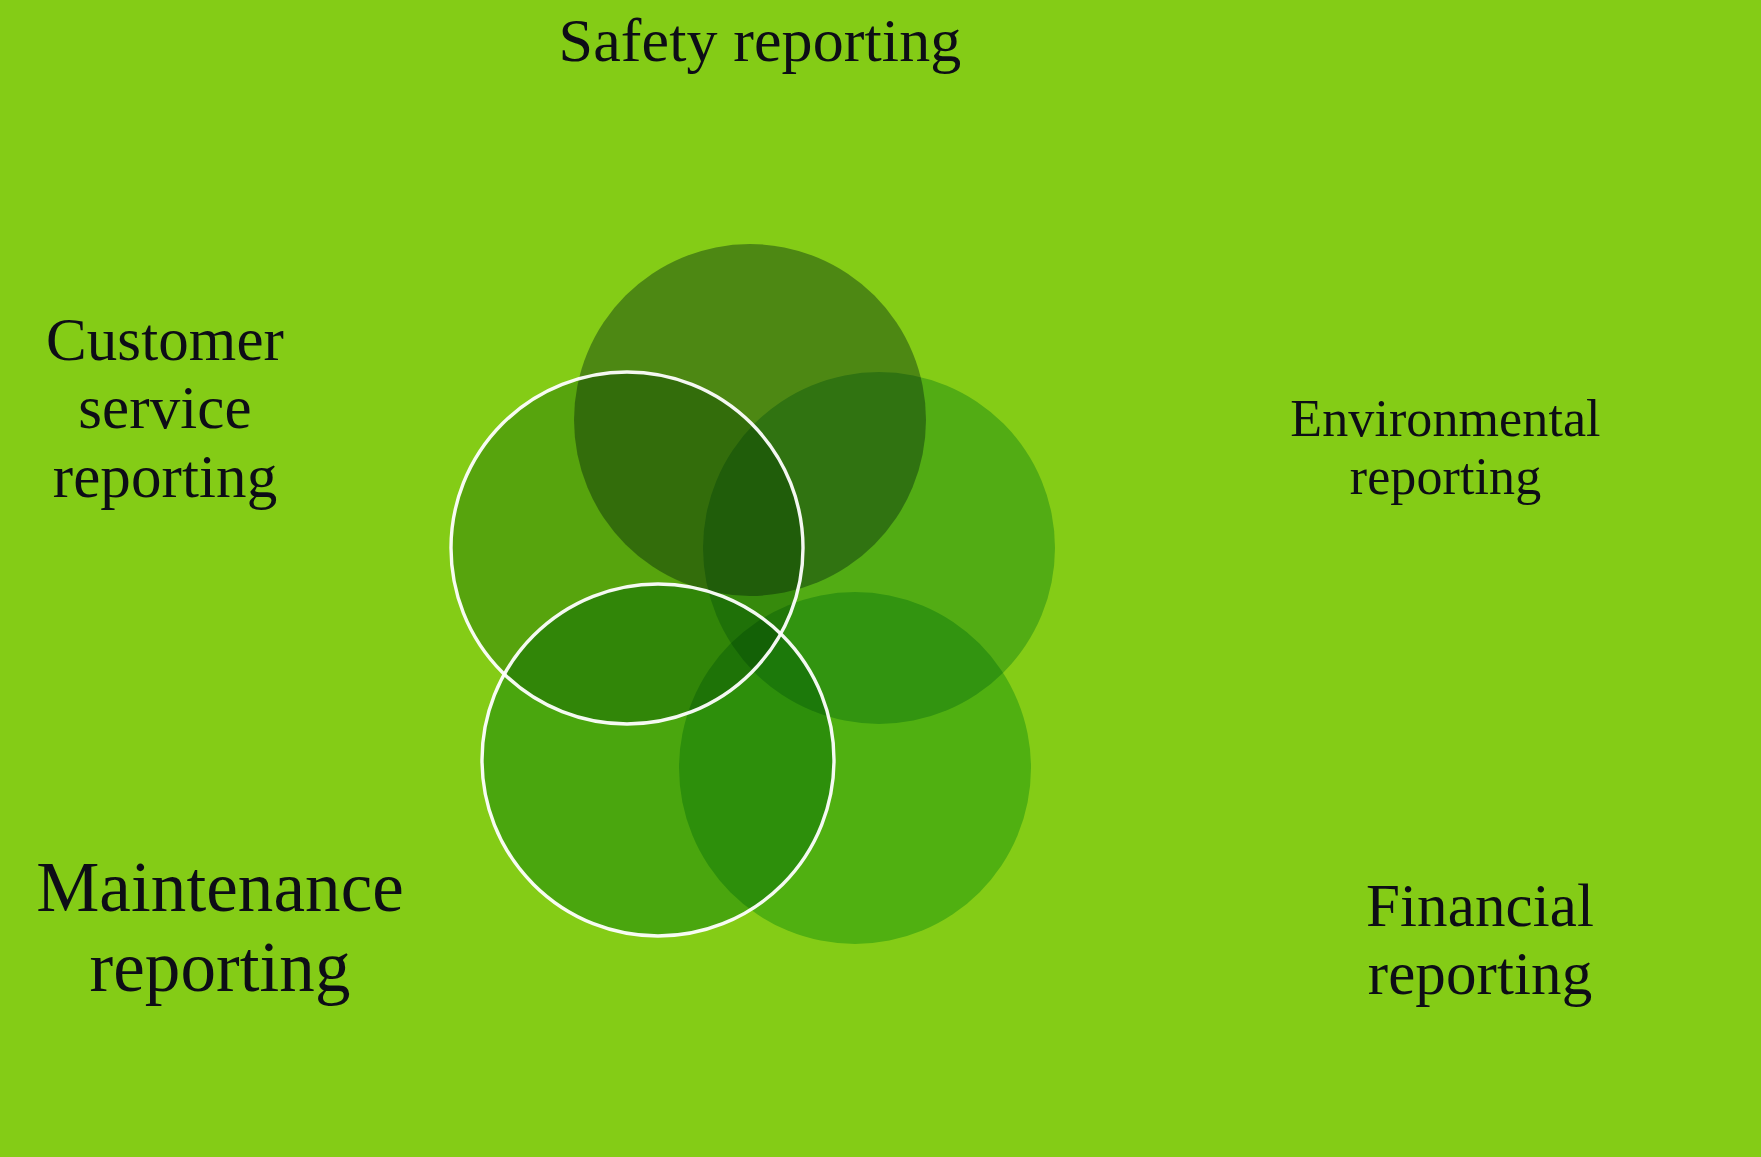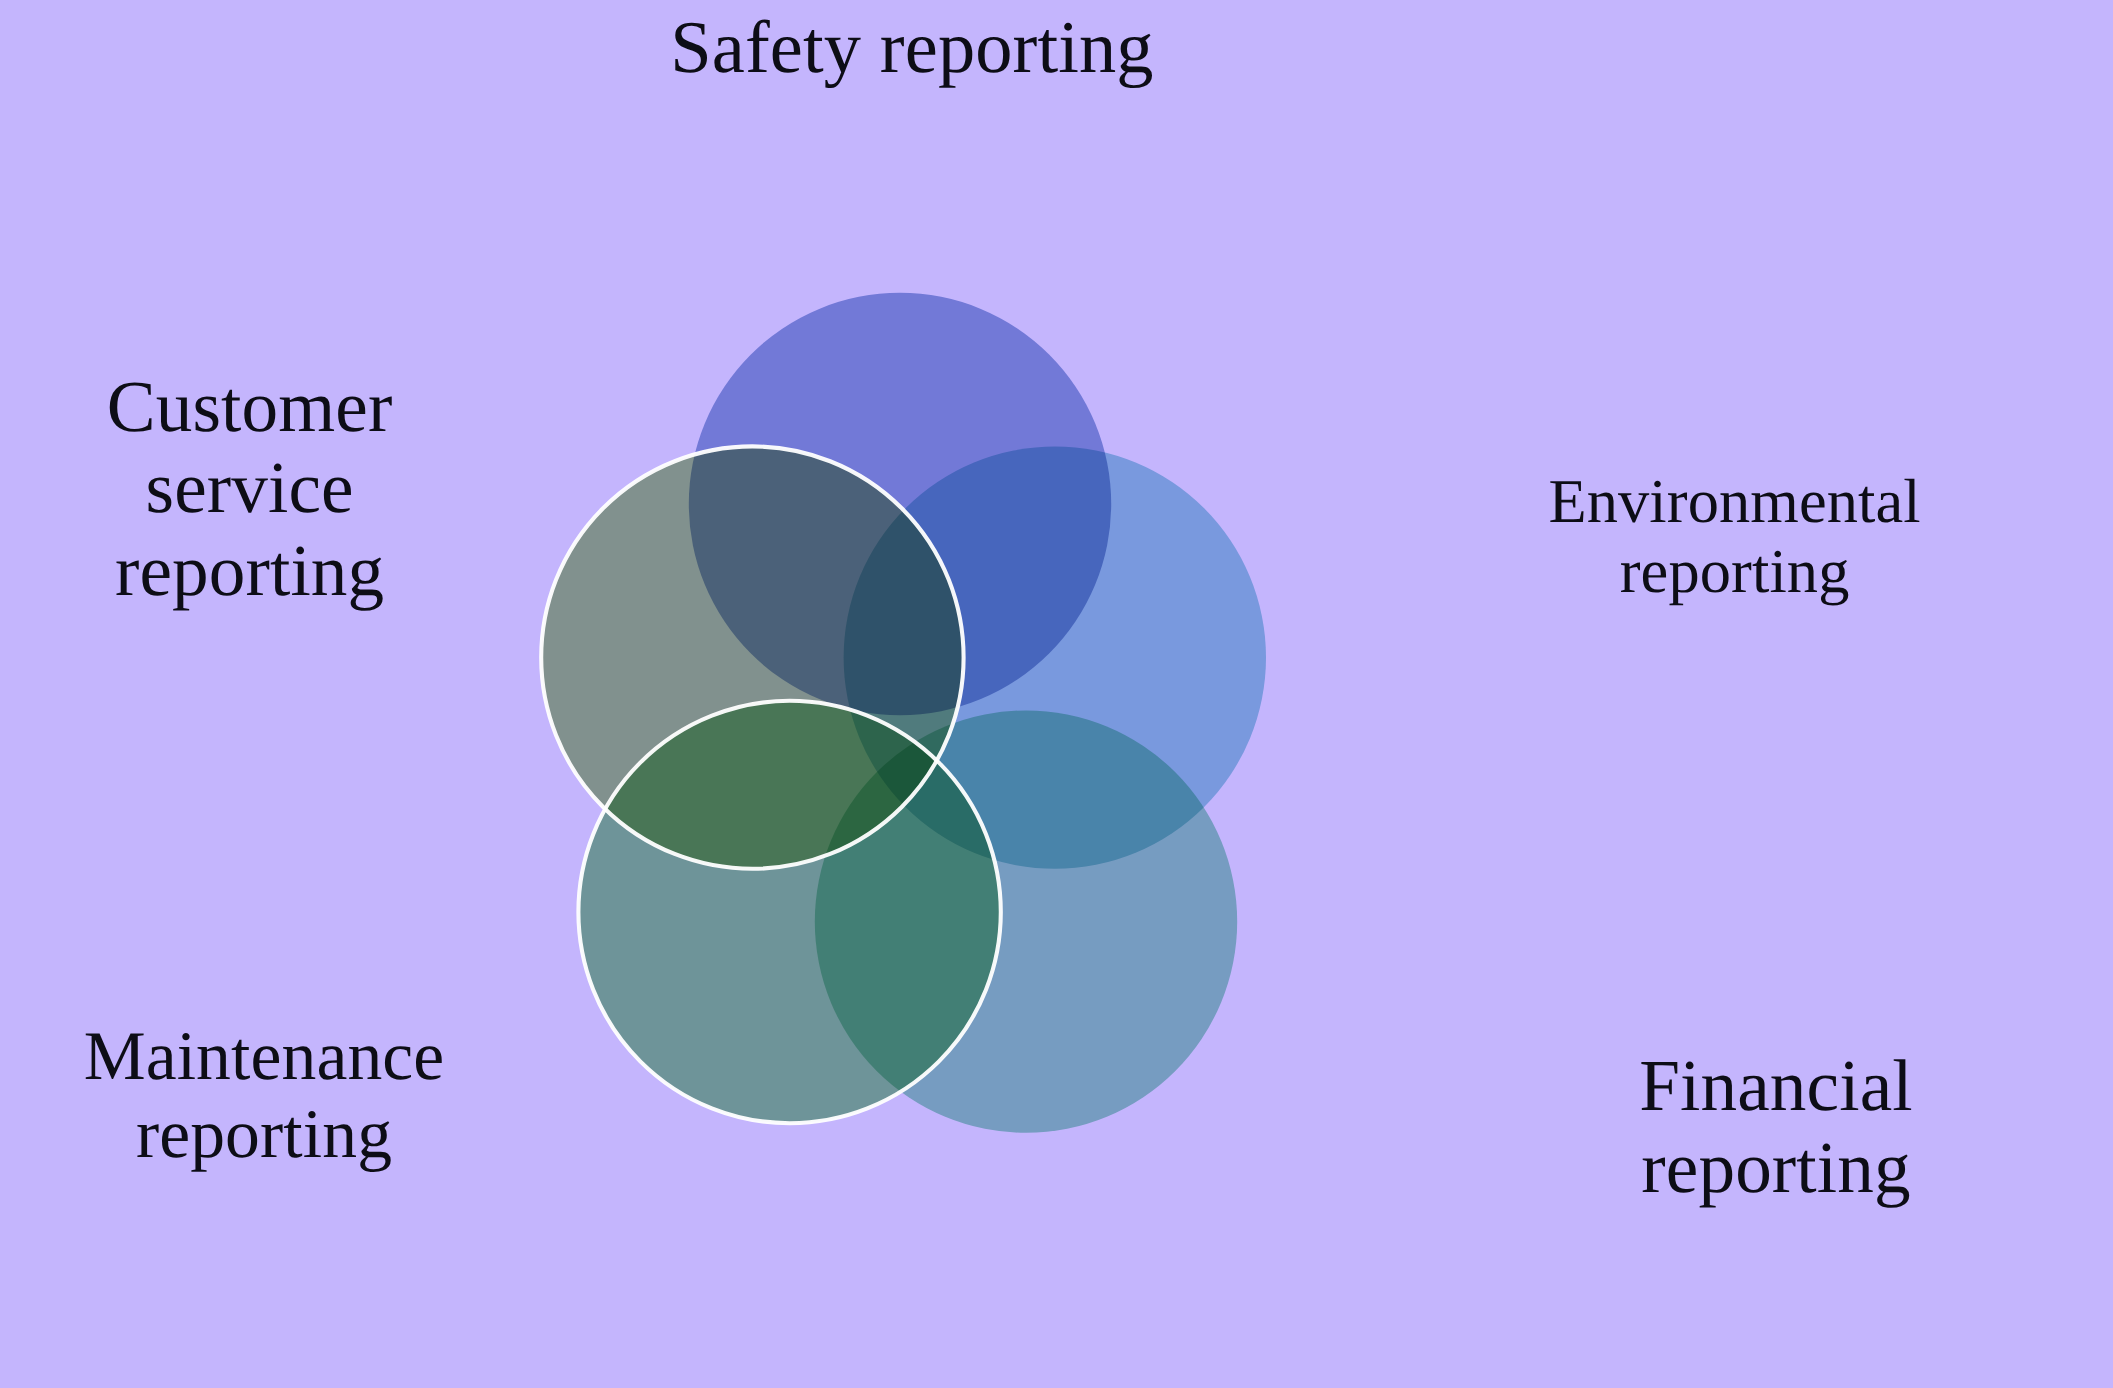--- a/index.html
+++ b/index.html
@@ -56,46 +56,45 @@
     left: 390px;
     top: 6px;
     width: 740px;
     font-size: 62px;
   }
   #label-customer {
     left: 0px;
     top: 306px;
     width: 330px;
     font-size: 61px;
-    margin-left: 43px;
   }
   #label-environmental {
     left: 1130px;
     top: 390px;
     width: 631px;
     font-size: 52px;
   }
   #label-maintenance {
     left: 0px;
     top: 848px;
     width: 440px;
-    font-size: 58px;
+    font-size: 71px;
     text-align: center;
   }
   #label-financial {
     left: 1245px;
     top: 872px;
     width: 470px;
     font-size: 61px;
   }
 </style>
 </head>
 <body>
 
-<div id="figure-root" style="background: #c4b5fd;">
+<div id="figure-root" style="background: #84cc16;">
 
   <div id="venn-stage">
     <svg id="venn-svg" viewBox="0 0 1761 1157" preserveAspectRatio="xMidYMid meet" aria-hidden="true">
 
       <g style="mix-blend-mode:normal;">
 
         <circle cx="750" cy="420" r="176" fill="#94aad9" style="mix-blend-mode:multiply;"></circle>
 
         <circle cx="879" cy="548" r="176" fill="#9ed7e0" style="mix-blend-mode:multiply;"></circle>
 

